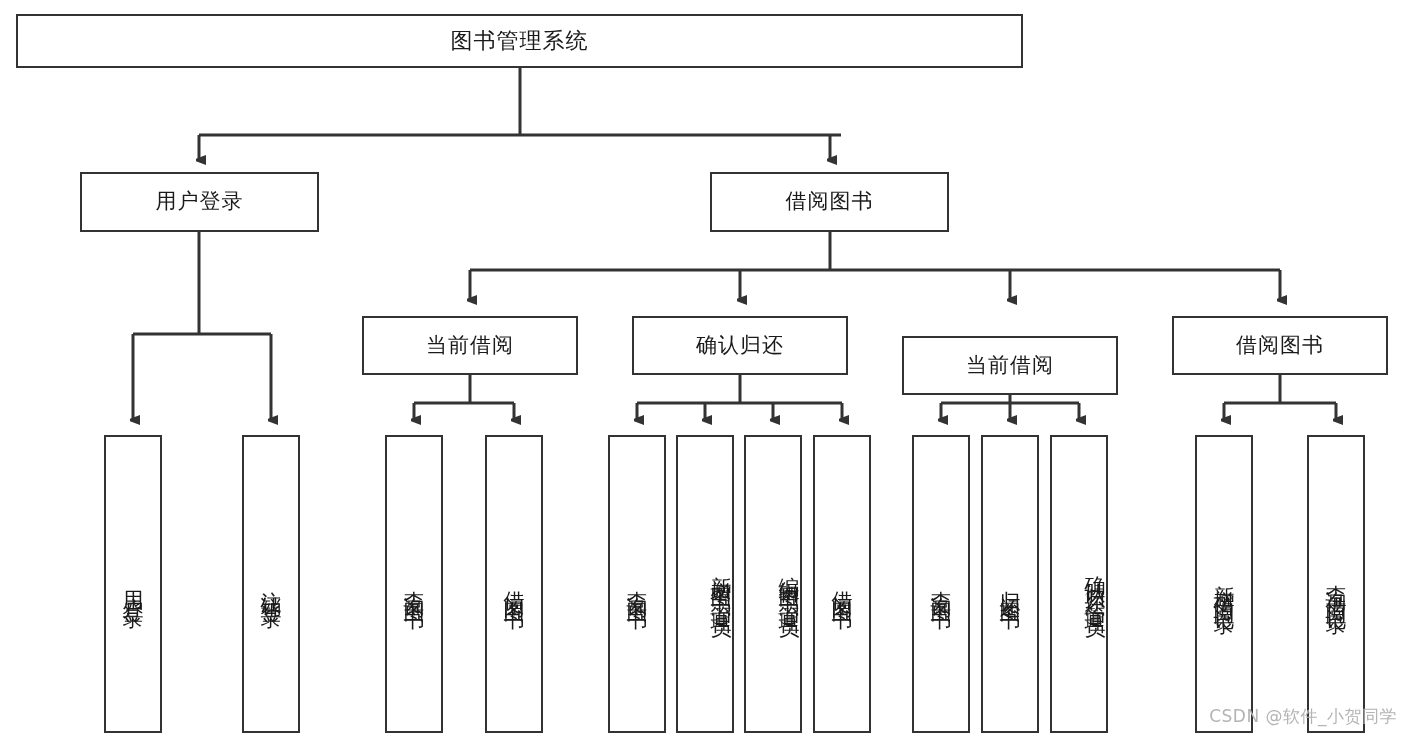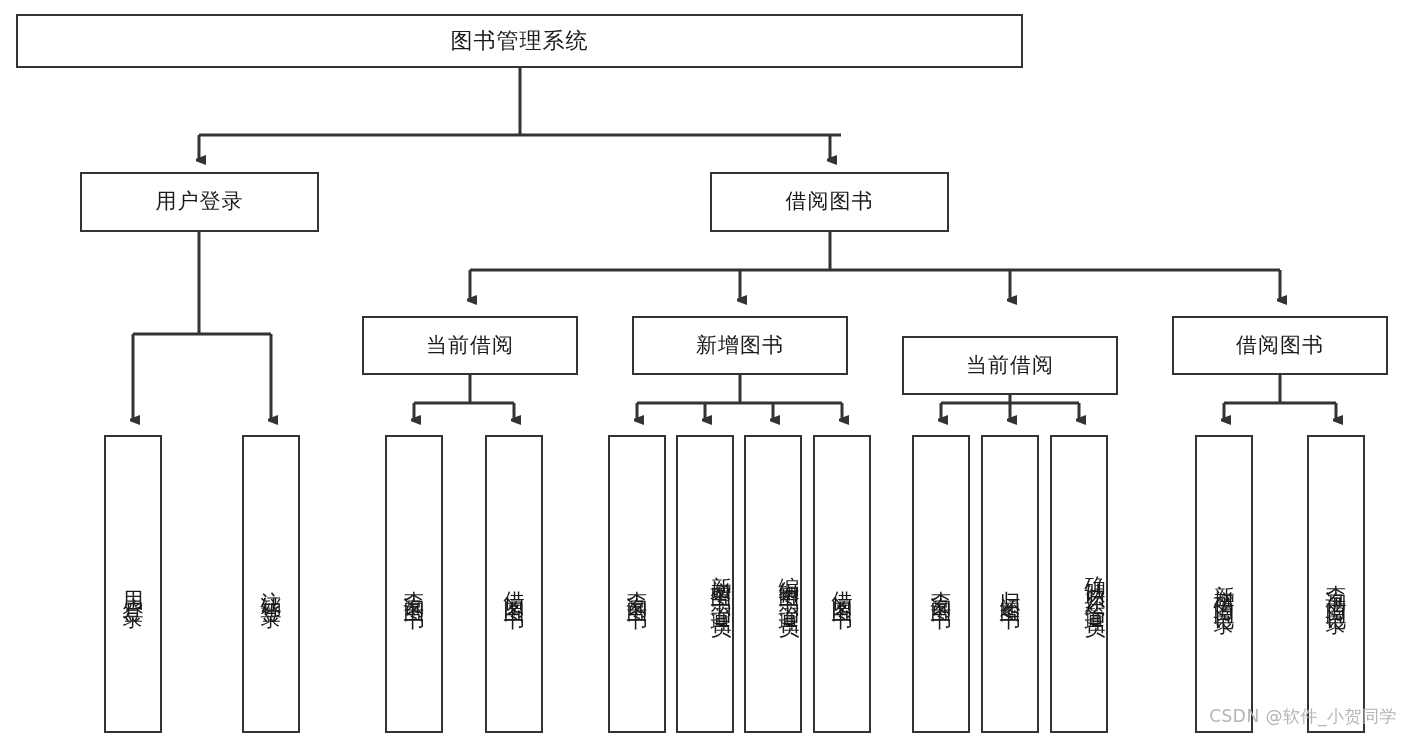--- a/index.html
+++ b/index.html
@@ -125,21 +125,21 @@
   </svg>
 
   <div class="node node-h node-root" style="left:16px; top:14px; width:1007px; height:54px;">图书管理系统</div>
 
   <div class="node node-h" style="left:80px; top:172px; width:239px; height:60px;">用户登录</div>
 
   <div class="node node-h" style="left:710px; top:172px; width:239px; height:60px;">借阅图书</div>
 
   <div class="node node-h" style="left:362px; top:316px; width:216px; height:59px;">当前借阅</div>
 
-  <div class="node node-h" style="left:632px; top:316px; width:216px; height:59px;">新增图书</div>
+  <div class="node node-h" style="left:632px; top:316px; width:216px; height:59px;">确认归还</div>
 
   <div class="node node-h" style="left:902px; top:316px; width:216px; height:59px;margin-top:20px;">当前借阅</div>
 
   <div class="node node-h" style="left:1172px; top:316px; width:216px; height:59px;">借阅图书</div>
 
   <div class="node node-v centered" style="left:104px; top:435px; width:58px; height:298px;">用户登录</div>
 
   <div class="node node-v centered" style="left:242px; top:435px; width:58px; height:298px;">注销登录</div>
 
   <div class="node node-v centered" style="left:385px; top:435px; width:58px; height:298px;">查询图书</div>

